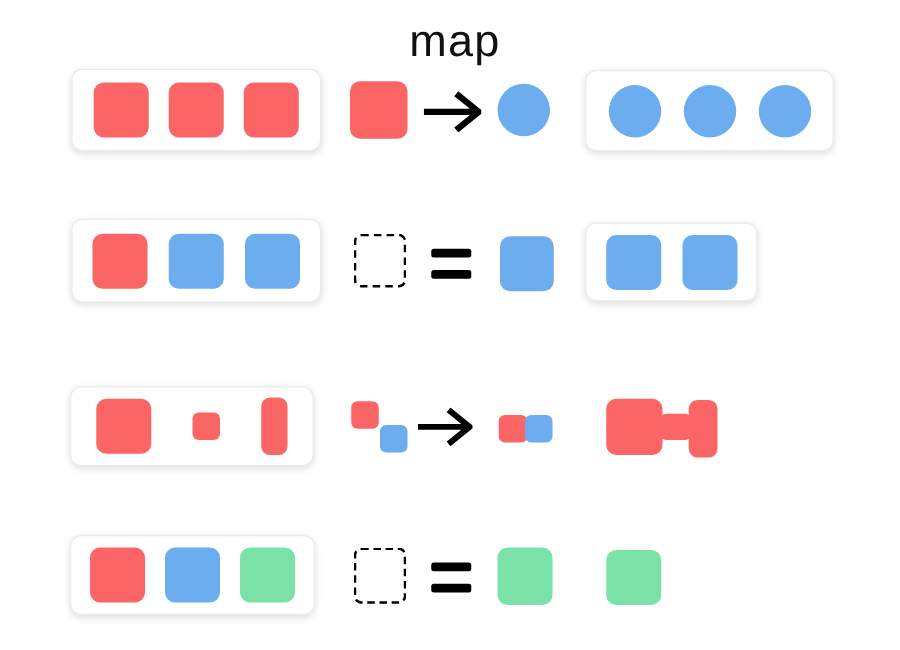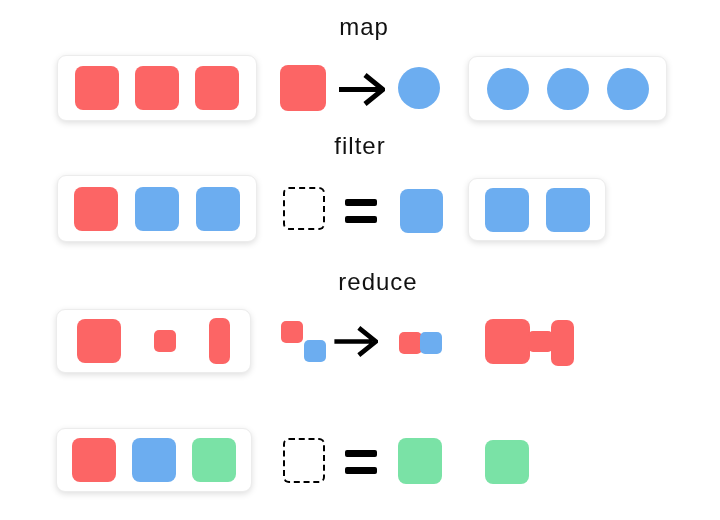--- a/index.html
+++ b/index.html
@@ -3,21 +3,21 @@
 <meta charset="utf-8">
 <style>
   html,body{margin:0;padding:0;background:#fff;}
   #canvas{
     position:relative;width:720px;height:520px;overflow:hidden;
     background:var(--background,#fff);
     font-family:"Liberation Sans",sans-serif;
   }
   .title{
     position:absolute;transform:translateX(-50%);
-    font-size:24px;line-height:1;letter-spacing:1px;
+    font-size:36px;line-height:1;letter-spacing:1px;
     color:var(--text,#111);white-space:nowrap;
   }
   .box{
     position:absolute;background:#fff;
     border:1px solid var(--box-border,#ececec);
     border-radius:9px;
     box-shadow:0 2px 6px rgba(0,0,0,.13);
     display:flex;align-items:center;justify-content:center;
     box-sizing:border-box;
   }
@@ -57,41 +57,39 @@
     <path d="M0 16.5 H40 M26 2 L44 16.5 L26 31" fill="none" stroke="#000" stroke-width="5"></path>
   </svg>
   <div class="abs blue" style="left:398px;top:67px;width:42px;height:42px;border-radius:50%;"></div>
 
   <div class="box" style="left:468px;top:56px;width:199px;height:65px;gap:18px;">
       <div class="shape circle" style="background: var(--blue);"></div>
       <div class="shape circle" style="background: var(--blue);"></div>
       <div class="shape circle" style="background: var(--blue);"></div>
     </div>
 
-  <div class="title" style="left:360px;top:134px;">filter</div>
 
   <div class="box" style="left:57px;top:175px;width:200px;height:67px;gap:17px;">
       <div class="shape square" style="background: var(--red);"></div>
       <div class="shape square" style="background: var(--blue);"></div>
       <div class="shape square" style="background: var(--blue);"></div>
     </div>
 
   <div class="dashed" style="left:283px;top:187px;width:38px;height:39px;"></div>
   <div>
     <div class="eq-bar" style="left:345px;top:199px;"></div>
     <div class="eq-bar" style="left:345px;top:216px;"></div>
   </div>
   <div class="abs blue r8" style="left:400px;top:189px;width:43px;height:44px;"></div>
 
   <div class="box" style="left:468px;top:178px;width:138px;height:63px;gap:17px;">
       <div class="shape square" style="background: var(--blue);"></div>
       <div class="shape square" style="background: var(--blue);"></div>
     </div>
 
-  <div class="title" style="left:378px;top:270px;">reduce</div>
 
   <div class="box spread" style="left:56px;top:309px;width:195px;height:64px;">
       <div class="shape square" style="background: var(--red);"></div>
       <div class="shape square-small" style="background: var(--red);"></div>
       <div class="shape bar" style="background: var(--red);"></div>
     </div>
 
   <div class="abs red r5" style="left:281px;top:321px;width:22px;height:22px;"></div>
   <div class="abs blue r5" style="left:304px;top:340px;width:22px;height:22px;"></div>
   <svg class="abs" style="left:334px;top:326px;" width="44" height="31" viewBox="0 0 46 33">

